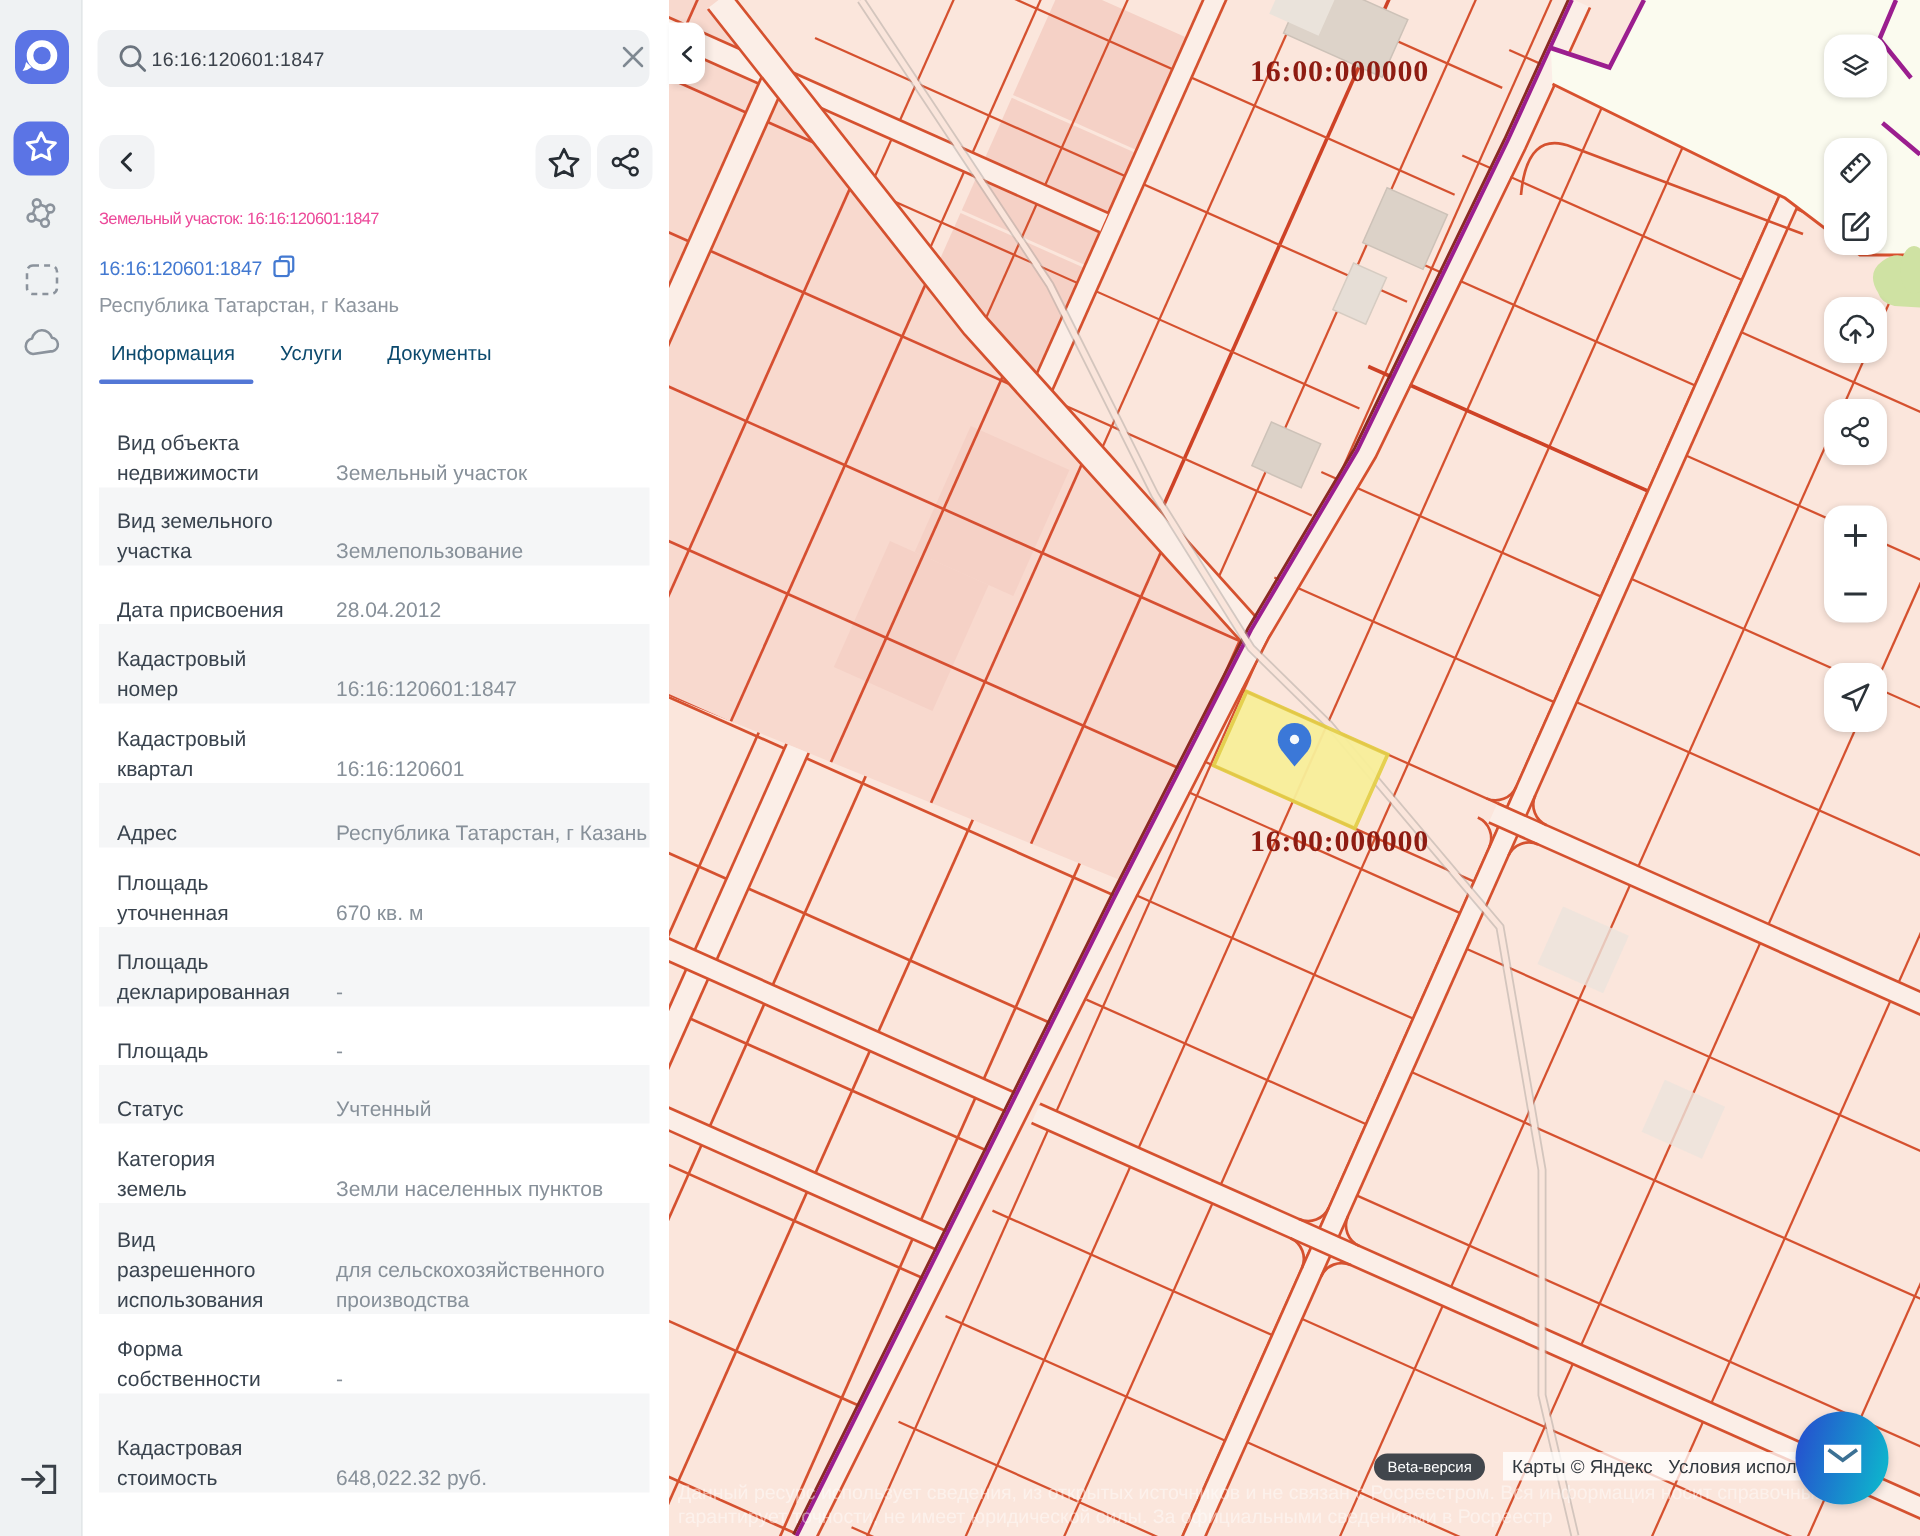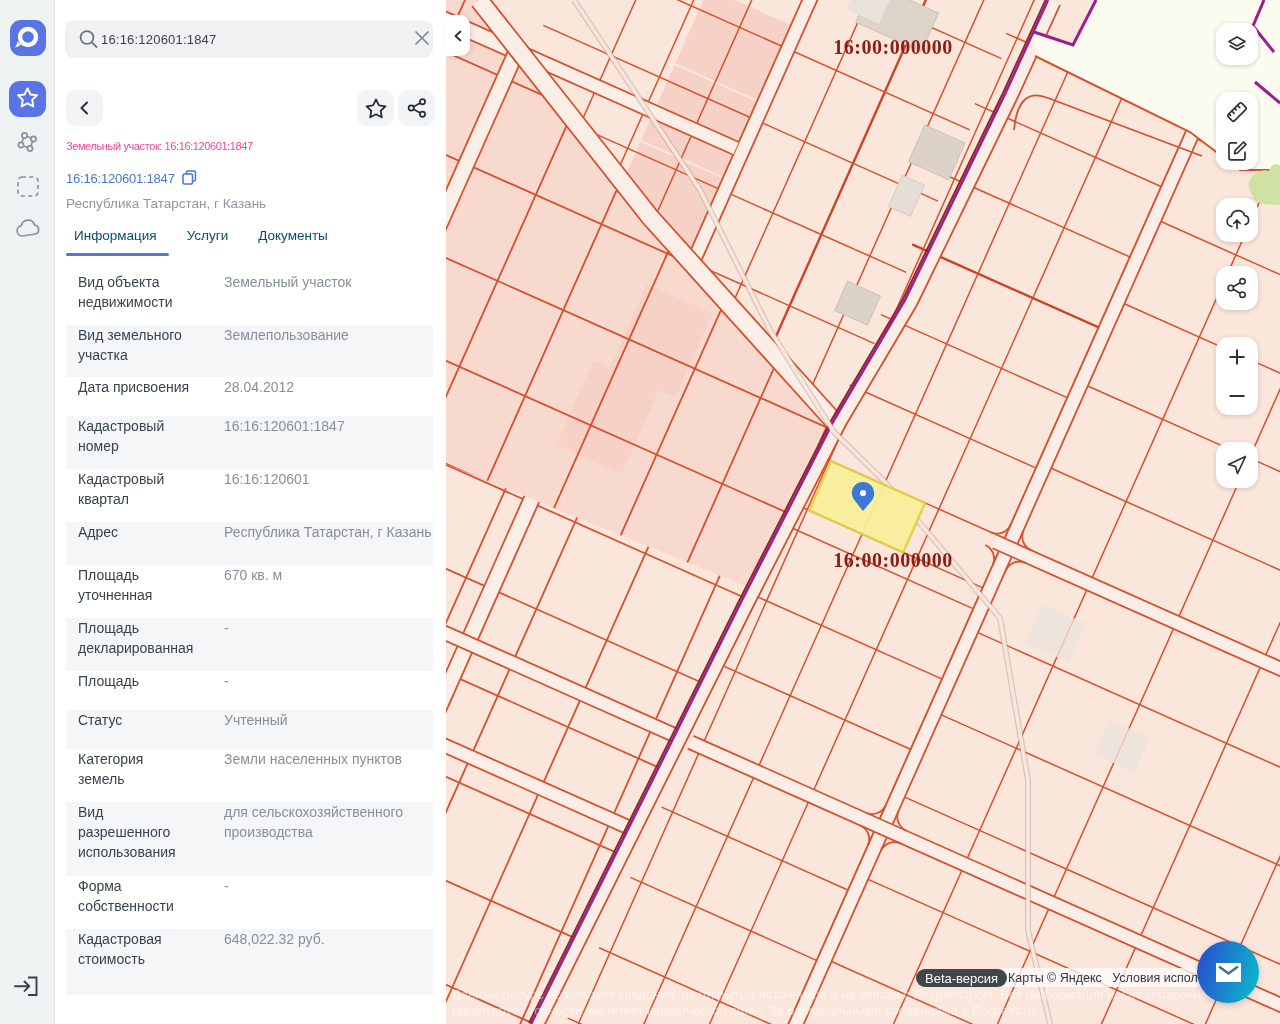--- a/index.html
+++ b/index.html
@@ -8,28 +8,28 @@
 .panel{position:absolute;left:55px;top:0;width:391px;height:1024px;background:#fff;z-index:20}
 .search{position:absolute;left:10px;top:20px;width:368px;height:38px;background:#eff1f3;border-radius:9px;display:flex;align-items:center}
 .search .txt{margin-left:36px;font-size:13px;color:#3c434c;letter-spacing:0.2px}
 .btn{position:absolute;background:#f2f3f5;border-radius:10px;display:flex;align-items:center;justify-content:center}
 .title{position:absolute;left:11px;top:140px;font-size:11px;font-weight:normal;color:#ec4899;letter-spacing:-0.4px}
 .link{position:absolute;left:11px;top:170px;font-size:13px;color:#4379d1;font-weight:500;letter-spacing:-0.2px}
 .addr{position:absolute;left:11px;top:196px;font-size:13.5px;color:#8e969f}
 .tabs{position:absolute;left:11px;top:228px;display:flex;gap:14px;font-size:13.5px;font-weight:normal;color:#0c4a6e}
 .tabs .u{position:absolute;left:0;top:25px;width:103px;height:3px;background:#5377d6;border-radius:2px}
 .tbl{position:absolute;left:11px;top:272px;width:367px}
-.row{display:flex;align-items:flex-start;padding:0 0 0 12px}
+.row{display:flex;align-items:flex-end;padding:0 0 0 12px}
 .row.gray{background:#f5f6f7}
 .rl{width:120px;font-size:14px;color:#39434e;line-height:20px;flex:none}
 .rv{margin-left:26px;font-size:14px;color:#879099;line-height:20px;width:223px}
 .map{position:absolute;left:446px;top:0;width:834px;height:1024px;overflow:hidden}
 .collapse{position:absolute;left:446px;top:15px;width:24px;height:41px;background:#fff;border-radius:0 10px 10px 0;box-shadow:2px 1px 5px rgba(0,0,0,0.12);z-index:25;display:flex;align-items:center;justify-content:center}
 .ctl{position:absolute;width:42px;background:#fff;border-radius:13px;box-shadow:0 1px 5px rgba(0,0,0,0.18);display:flex;flex-direction:column;align-items:center;justify-content:space-around;z-index:25}
-.beta{position:absolute;left:916px;top:969px;height:18px;background:#41464c;color:#fff;border-radius:9px;font-size:13px;display:flex;align-items:center;padding:0 9px;z-index:24}
+.beta{position:absolute;left:916px;top:969px;height:18px;background:#41464c;color:#fff;border-radius:9px;font-size:10px;display:flex;align-items:center;padding:0 9px;z-index:24}
 .attr{position:absolute;left:1002px;top:968px;height:19px;background:rgba(255,255,255,0.75);color:#32383e;font-size:12.5px;display:flex;align-items:center;white-space:nowrap;padding:0 6px;z-index:23}
 .chat{position:absolute;left:1197px;top:941px;width:62px;height:62px;border-radius:50%;background:linear-gradient(105deg,#2457ce 12%,#0fb0cd 88%);z-index:26;display:flex;align-items:center;justify-content:center;box-shadow:0 2px 6px rgba(0,0,0,0.2)}
 </style></head>
 <body>
 <div class="app">
 
 <div class="map">
 <svg width="834" height="1024" viewBox="0 0 834 1024" style="position:absolute;left:0;top:0">
 <defs>
 <clipPath id="cDark">

